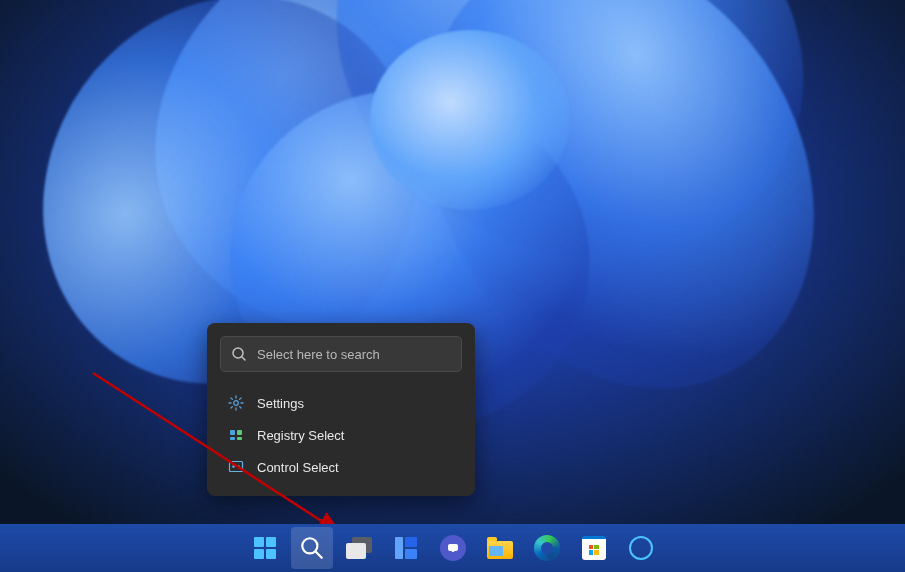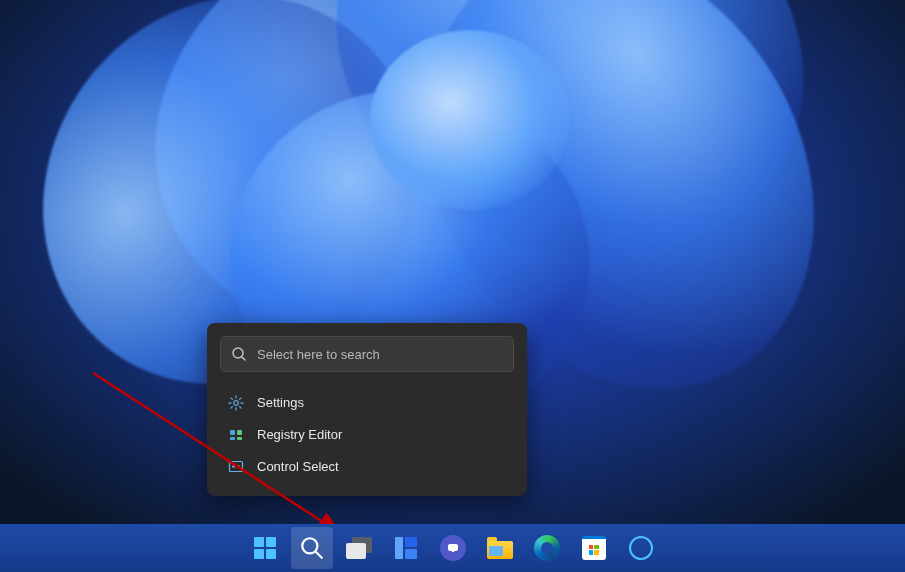--- a/index.html
+++ b/index.html
@@ -41,21 +41,21 @@
     .p2 { width:480px; height:400px; top:100px; left:380px; transform:rotate(25deg); }
     .p3 { width:400px; height:360px; top:260px; left:80px; transform:rotate(-55deg); }
     .p4 { width:460px; height:360px; top:240px; left:440px; transform:rotate(60deg); }
     .p5 { width:360px; height:340px; top:340px; left:280px; transform:rotate(10deg); }
     .p6 { width:200px; height:180px; top:280px; left:420px; background:radial-gradient(ellipse at 40% 40%, #bfdbfe 0%, #60a5fa 50%, transparent 80%); }
     
     .search-flyout {
       position: absolute;
       top: 323px;
       left: 207px;
-      width: 320px;
+      width: 268px;
       height: 173px;
       background: #2b2b2b;
       border-radius: 8px;
       padding: 13px;
       box-shadow: 0 8px 24px rgba(0,0,0,0.5);
     }
     .search-input-box {
       display: flex;
       align-items: center;
       height: 36px;
@@ -77,20 +77,21 @@
       font-size: 13px;
     }
     .search-input::placeholder {
       color: #b8b8b8;
     }
     .recent-items {
       margin-top: 15px;
     }
     .recent-item {
       display: flex;
+      align-items: center;
       gap: 13px;
       padding: 8px 8px;
       color: #e8e8e8;
       font-size: 13px;
       cursor: pointer;
       border-radius: 4px;
     }
     .recent-item .icon {
       width: 16px;
       height: 16px;
@@ -301,21 +302,21 @@
     </div>
     <div class="recent-item">
       <span class="icon">
         <svg width="16" height="16" viewBox="0 0 16 16">
             <rect x="2" y="3" width="5" height="5" rx="1" fill="#4aa3df"></rect>
             <rect x="9" y="3" width="5" height="5" rx="1" fill="#5fc97a"></rect>
             <rect x="2" y="10" width="5" height="3" rx="1" fill="#4aa3df"></rect>
             <rect x="9" y="10" width="5" height="3" rx="1" fill="#5fc97a"></rect>
           </svg>
       </span>
-      <span>Registry Editor</span>
+      <span>Registry Select</span>
     </div>
     <div class="recent-item">
       <span class="icon">
         <svg width="16" height="16" viewBox="0 0 16 16">
             <rect x="1.5" y="2.5" width="13" height="10" rx="1" fill="none" stroke="#6ab0e4" stroke-width="1.2"></rect>
             <circle cx="5.5" cy="7.5" r="1.3" fill="#6ab0e4"></circle>
             <circle cx="10.5" cy="7.5" r="1.3" fill="#7cc47c"></circle>
           </svg>
       </span>
       <span>Control Select</span>

